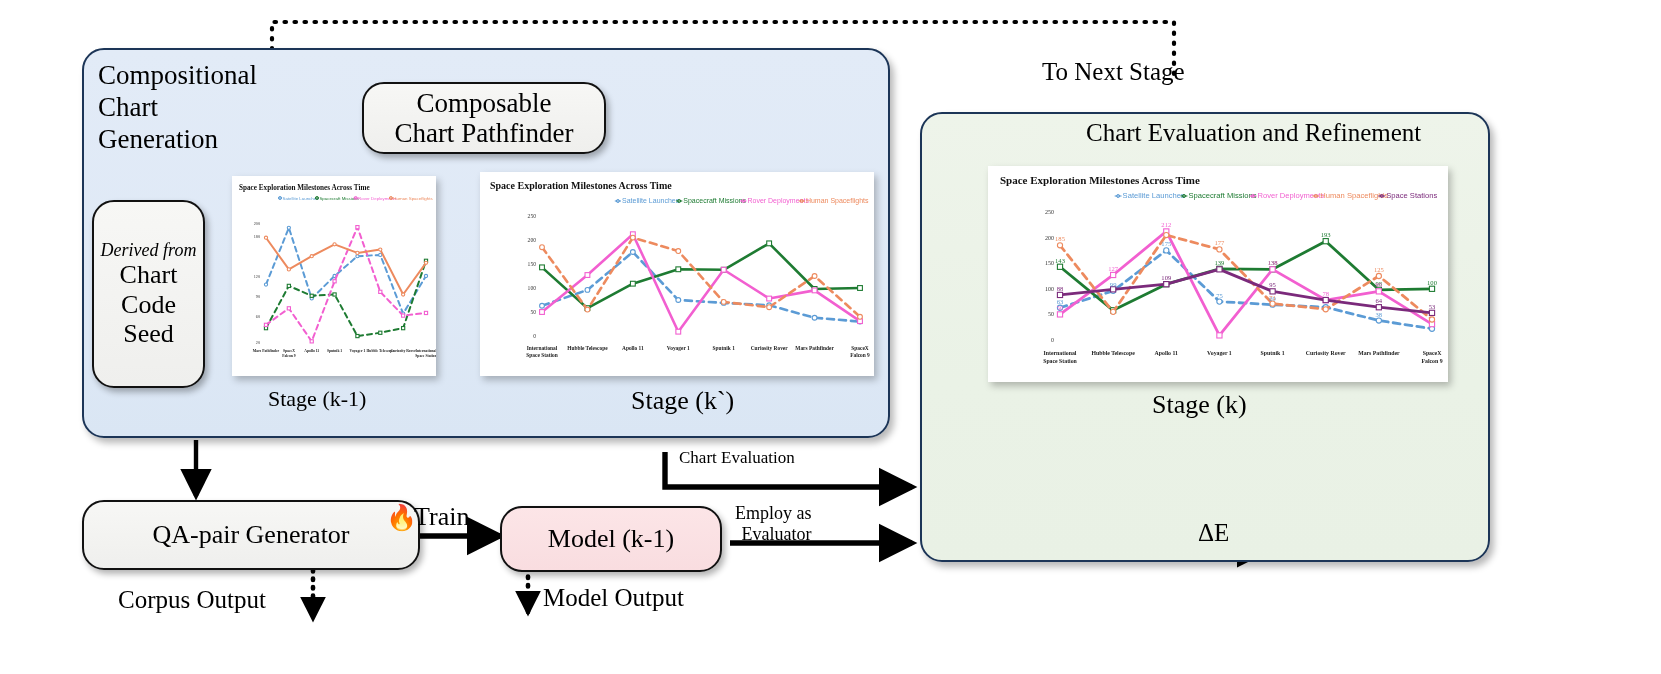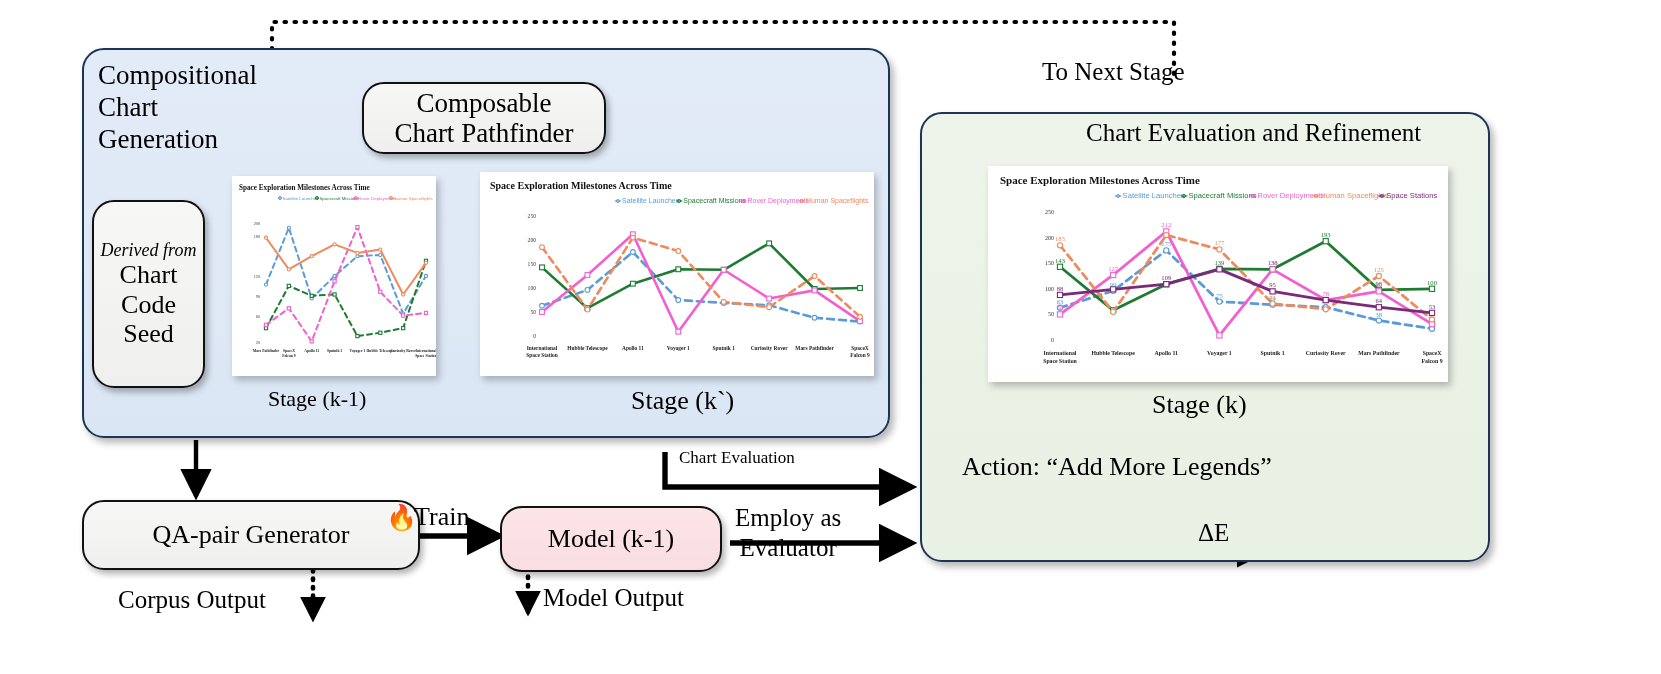--- a/index.html
+++ b/index.html
@@ -375,34 +375,33 @@
           <text x="337.7142857142857" y="189">Curiosity Rover</text>
           <text x="390.85714285714283" y="189">Mars Pathfinder</text>
           <text x="444" y="189">SpaceX</text>
           <text x="444" y="196.5">Falcon 9</text>
         </g>
     </svg>
   </div>
 
   <div class="txt" style="left:1152px;top:390px;font-size:26px;">Stage (k)</div>
 
-  <div class="txt" style="left:962px;top:452px;font-size:26px;">Action: “Add More Legends”</div>
 
 
   <div class="txt" style="left:1198px;top:518px;font-size:25px;">ΔE</div>
 
 
   <div class="rbox" style="left:82px;top:500px;width:338px;height:70px;font-size:26px;">QA-pair Generator</div>
 
   <div class="txt" style="left:386px;top:503px;font-size:25px;font-family:'DejaVu Sans',sans-serif;">🔥</div>
   <div class="txt" style="left:414px;top:502px;font-size:26px;">Train</div>
 
   <div class="rbox pink" style="left:500px;top:506px;width:222px;height:66px;font-size:26px;">Model (k-1)</div>
 
-  <div class="txt" style="left:735px;top:503px;font-size:25px;text-align:center;">Employ as
+  <div class="txt" style="left:735px;top:503px;font-size:18px;text-align:right;">Employ as
 Evaluator</div>
 
   <div class="txt" style="left:679px;top:448px;font-size:17px;">Chart Evaluation</div>
 
   <div class="txt" style="left:118px;top:585px;font-size:25px;">Corpus Output</div>
 
   <div class="txt" style="left:543px;top:583px;font-size:25px;">Model Output</div>
 
 </div>
 

